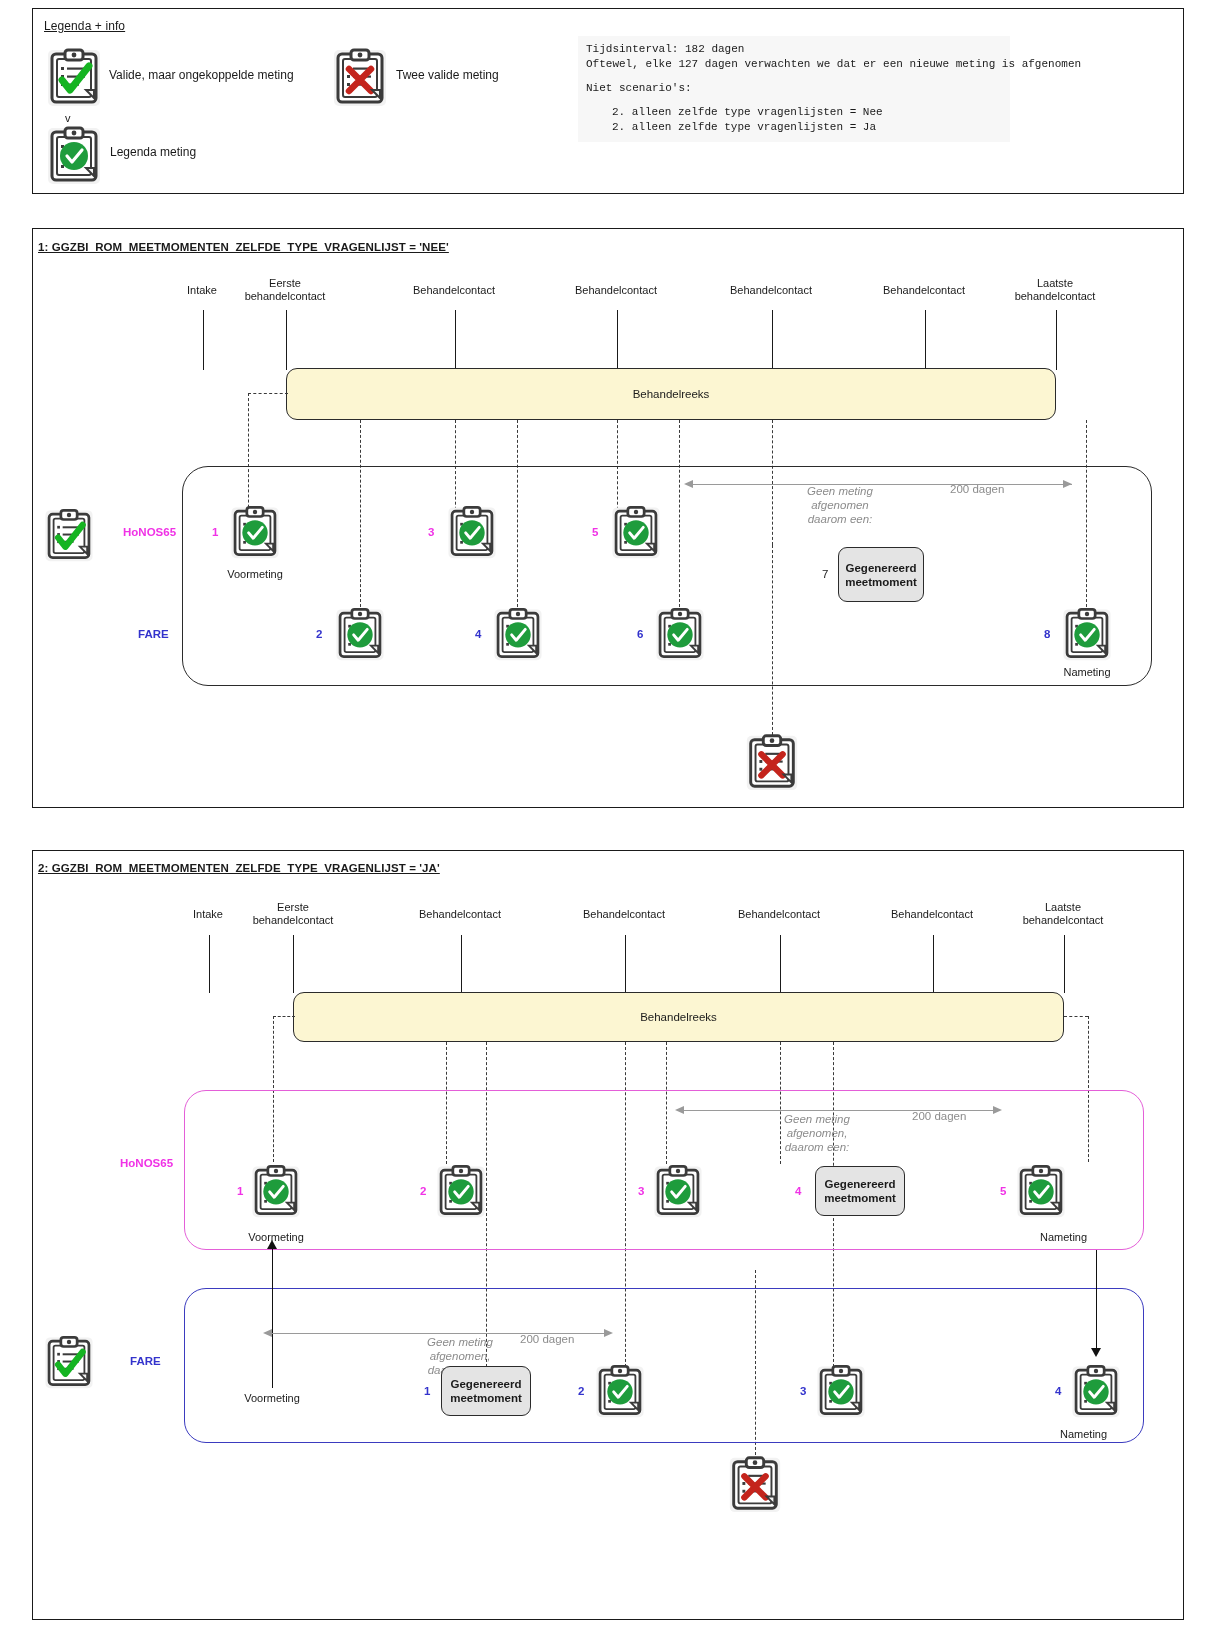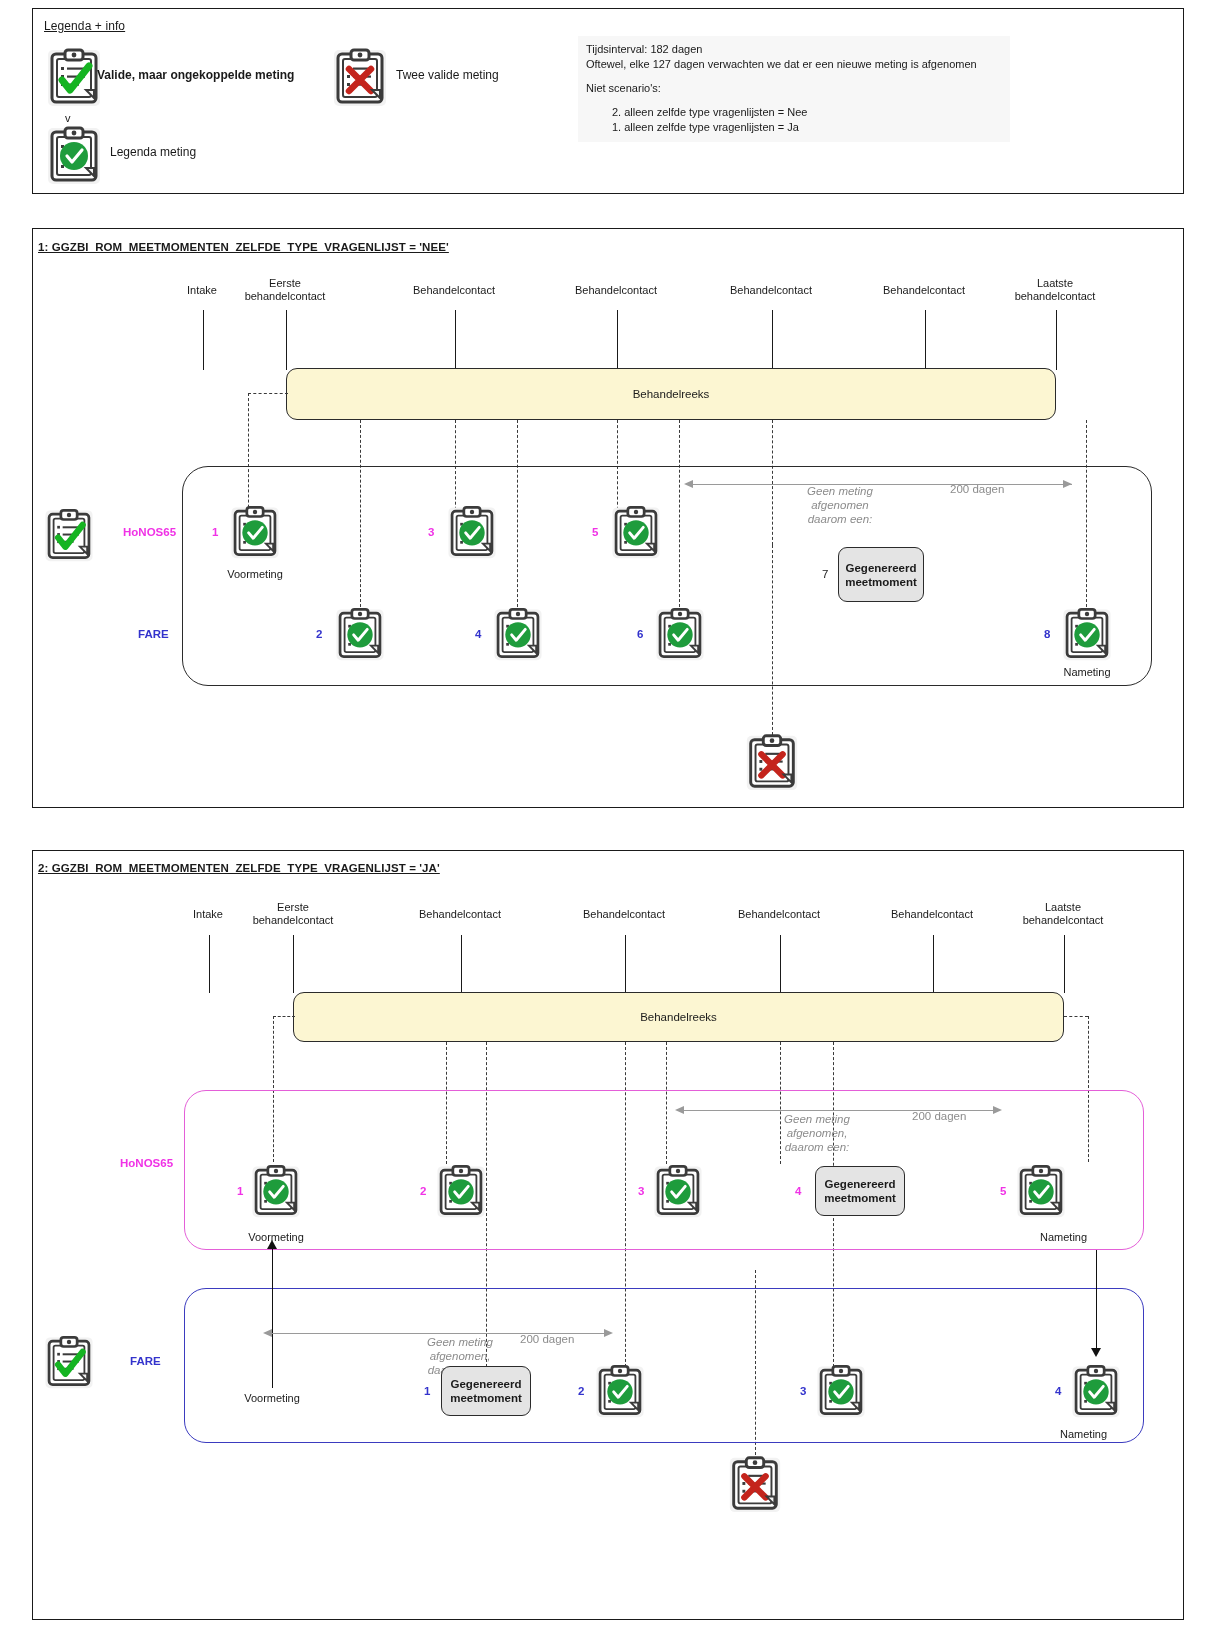--- a/index.html
+++ b/index.html
@@ -23,21 +23,21 @@
   .dash-v{position:absolute;width:0;border-left:1.6px dashed #3a3a3a;}
   .dash-h{position:absolute;height:0;border-top:1.6px dashed #3a3a3a;}
   .gen-box{position:absolute;background:#e4e4e4;border:1.4px solid #2b2b2b;border-radius:9px;box-sizing:border-box;display:flex;align-items:center;justify-content:center;text-align:center;font-size:11.5px;font-weight:bold;line-height:14px;}
   .arrow-line{position:absolute;height:0;border-top:1.2px solid #9a9a9a;}
   .arrow-head{position:absolute;width:0;height:0;}
   .ah-left{border-top:4.5px solid transparent;border-bottom:4.5px solid transparent;border-right:9px solid #9a9a9a;}
   .ah-right{border-top:4.5px solid transparent;border-bottom:4.5px solid transparent;border-left:9px solid #9a9a9a;}
   .ann{position:absolute;font-size:11.5px;font-style:italic;color:#8c8c8c;text-align:center;line-height:14px;white-space:pre-line;}
   .days{position:absolute;font-size:11.5px;color:#8c8c8c;white-space:nowrap;}
   .legend-text{position:absolute;font-size:12px;white-space:nowrap;}
-  .info-box{position:absolute;background:#f7f7f7;box-sizing:border-box;padding:6px 8px;}
+  .info-box{position:absolute;background:#f7f7f7;box-sizing:border-box;padding:6px 8px;font-family:Liberation Mono, monospace;}
   .info-line{font-size:11px;line-height:15px;white-space:pre;}
   .info-gap{height:9px;}
   .info-indent{padding-left:26px;}
   .blk-arrow{position:absolute;width:0;border-left:1.6px solid #111;}
   .blk-head{position:absolute;width:0;height:0;border-left:5px solid transparent;border-right:5px solid transparent;}
   .blk-head.up{border-bottom:9px solid #111;}
   .blk-head.down{border-top:9px solid #111;}
   .clip{position:absolute;}
 </style>
 </head>
@@ -59,21 +59,21 @@
         <rect x="21" y="23.5" width="18" height="2.2"></rect>
       <rect x="15" y="31" width="3" height="3"></rect>
         <rect x="21" y="31.5" width="18" height="2.2"></rect>
       <rect x="15" y="39" width="3" height="3"></rect>
         <rect x="21" y="39.5" width="12" height="2.2"></rect>
     </g>
     <path d="M16 36 l8 10 l19 -24" stroke="#15b422" stroke-width="7" fill="none" stroke-linecap="round" stroke-linejoin="round"></path>
     <path d="M40 46 l8 0 l0 8 z" fill="#f2f2f2" stroke="#3b3b3b" stroke-width="2"></path>
   </svg>
 </div>
-<div class="legend-text" style="left:97px;top:68px;font-weight:bold;">Valide, maar ongekoppelde meting</div>
+<div class="legend-text" style="left:109px;top:68px;">Valide, maar ongekoppelde meting</div>
 
 <div style="position:absolute;left:65px;top:112px;font-size:11px;">v</div>
 
 <div class="clip" style="left:46px;top:122px;">
   <svg width="56" height="64" viewBox="0 0 56 64">
     <rect x="2" y="6" width="52" height="56" rx="5" fill="#f2f2f2"></rect>
     <rect x="6" y="10" width="44" height="48" rx="4" fill="#fff" stroke="#3b3b3b" stroke-width="3"></rect>
     <rect x="11" y="15" width="34" height="38" rx="2" fill="#fff" stroke="#3b3b3b" stroke-width="2"></rect>
     <rect x="19" y="6" width="18" height="10" rx="3" fill="#fff" stroke="#3b3b3b" stroke-width="3"></rect>
     <circle cx="28" cy="11" r="2.4" fill="#3b3b3b"></circle>
@@ -110,21 +110,21 @@
 </div>
 <div class="legend-text" style="left:396px;top:68px;">Twee valide meting</div>
 
 <div class="info-box" style="left:578px;top:36px;width:432px;height:106px;">
   <div class="info-line">Tijdsinterval: 182 dagen</div>
   <div class="info-line">Oftewel, elke 127 dagen verwachten we dat er een nieuwe meting is afgenomen</div>
   <div class="info-gap"></div>
   <div class="info-line">Niet scenario's:</div>
   <div class="info-gap"></div>
   <div class="info-line info-indent">2. alleen zelfde type vragenlijsten = Nee</div>
-  <div class="info-line info-indent">1. alleen zelfde type vragenlijsten = Ja</div>
+  <div class="info-line info-indent">2. alleen zelfde type vragenlijsten = Ja</div>
 </div>
 
 <div class="panel" style="left:32px;top:228px;width:1152px;height:580px;"></div>
 <div class="panel-title" style="left:38px;top:241px;">1: GGZBI_ROM_MEETMOMENTEN_ZELFDE_TYPE_VRAGENLIJST = 'NEE'</div>
 
 <div class="tick-label" style="left:160px;top:284px;width:84px;">Intake</div>
 <div class="tick-label" style="left:227px;top:277px;width:116px;">Eerste
 behandelcontact</div>
 <div class="tick-label" style="left:396px;top:284px;width:116px;">Behandelcontact</div>
 <div class="tick-label" style="left:558px;top:284px;width:116px;">Behandelcontact</div>

